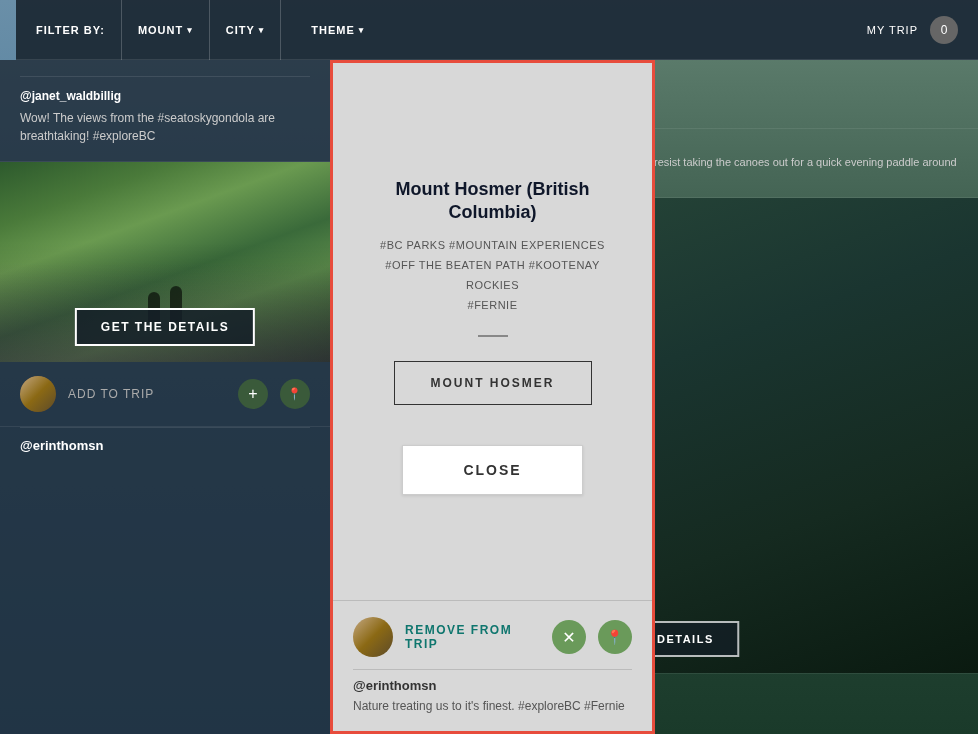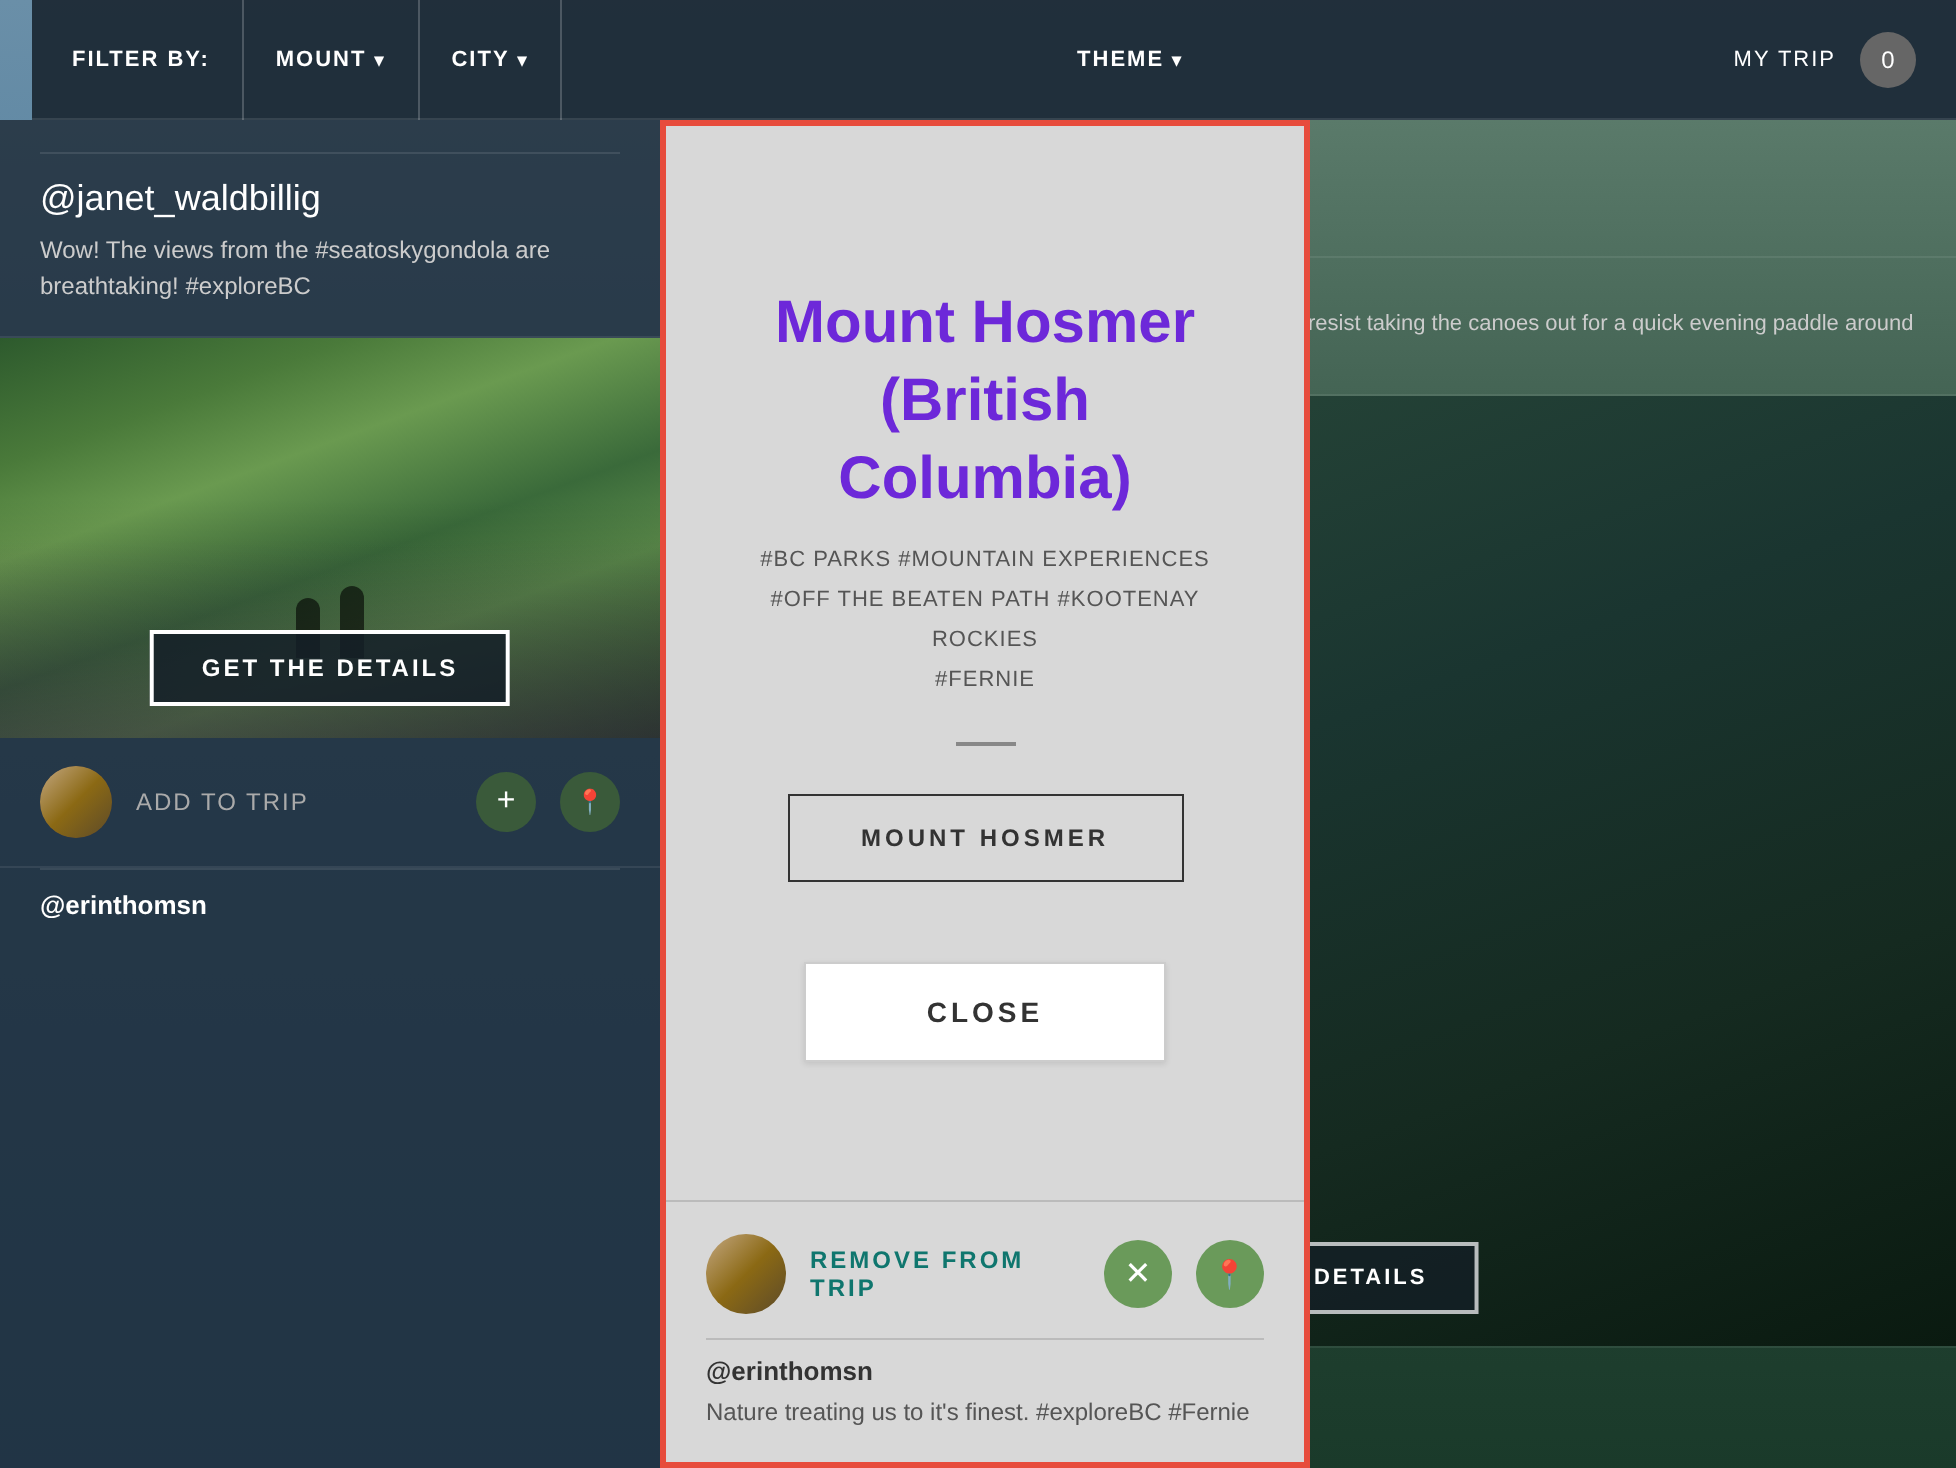--- a/index.html
+++ b/index.html
@@ -68,21 +68,20 @@
     .chevron {
       margin-left: 4px;
       font-size: 9px;
     }
 
     .header-center {
       flex: 1;
       display: flex;
       align-items: center;
       padding-left: 30px;
-      justify-content: center;
     }
 
     .theme-btn {
       display: flex;
       align-items: center;
       color: #fff;
       font-size: 11px;
       font-weight: bold;
       letter-spacing: 1px;
       cursor: pointer;
@@ -131,22 +130,22 @@
       flex-shrink: 0;
     }
 
     .sidebar-post {
       padding: 16px 20px;
       border-bottom: 1px solid rgba(255,255,255,0.08);
     }
 
     .sidebar-username {
       color: #fff;
-      font-size: 18px;
-      font-weight: normal;
+      font-size: 12px;
+      font-weight: bold;
       margin-bottom: 6px;
     }
 
     .sidebar-text {
       color: #ccc;
       font-size: 12px;
       line-height: 1.5;
     }
 
     .sidebar-image-container {
@@ -332,23 +331,23 @@
       flex: 1;
       display: flex;
       flex-direction: column;
       align-items: center;
       justify-content: center;
       padding: 30px 30px 20px;
       text-align: center;
     }
 
     .modal-title {
-      font-size: 30px;
-      font-weight: bold;
-      color: #6d28d9;
+      font-size: 18px;
+      font-weight: bold;
+      color: #0f172a;
       margin-bottom: 12px;
       line-height: 1.3;
     }
 
     .modal-tags {
       font-size: 11px;
       color: #555;
       line-height: 1.8;
       letter-spacing: 0.5px;
       margin-bottom: 20px;

